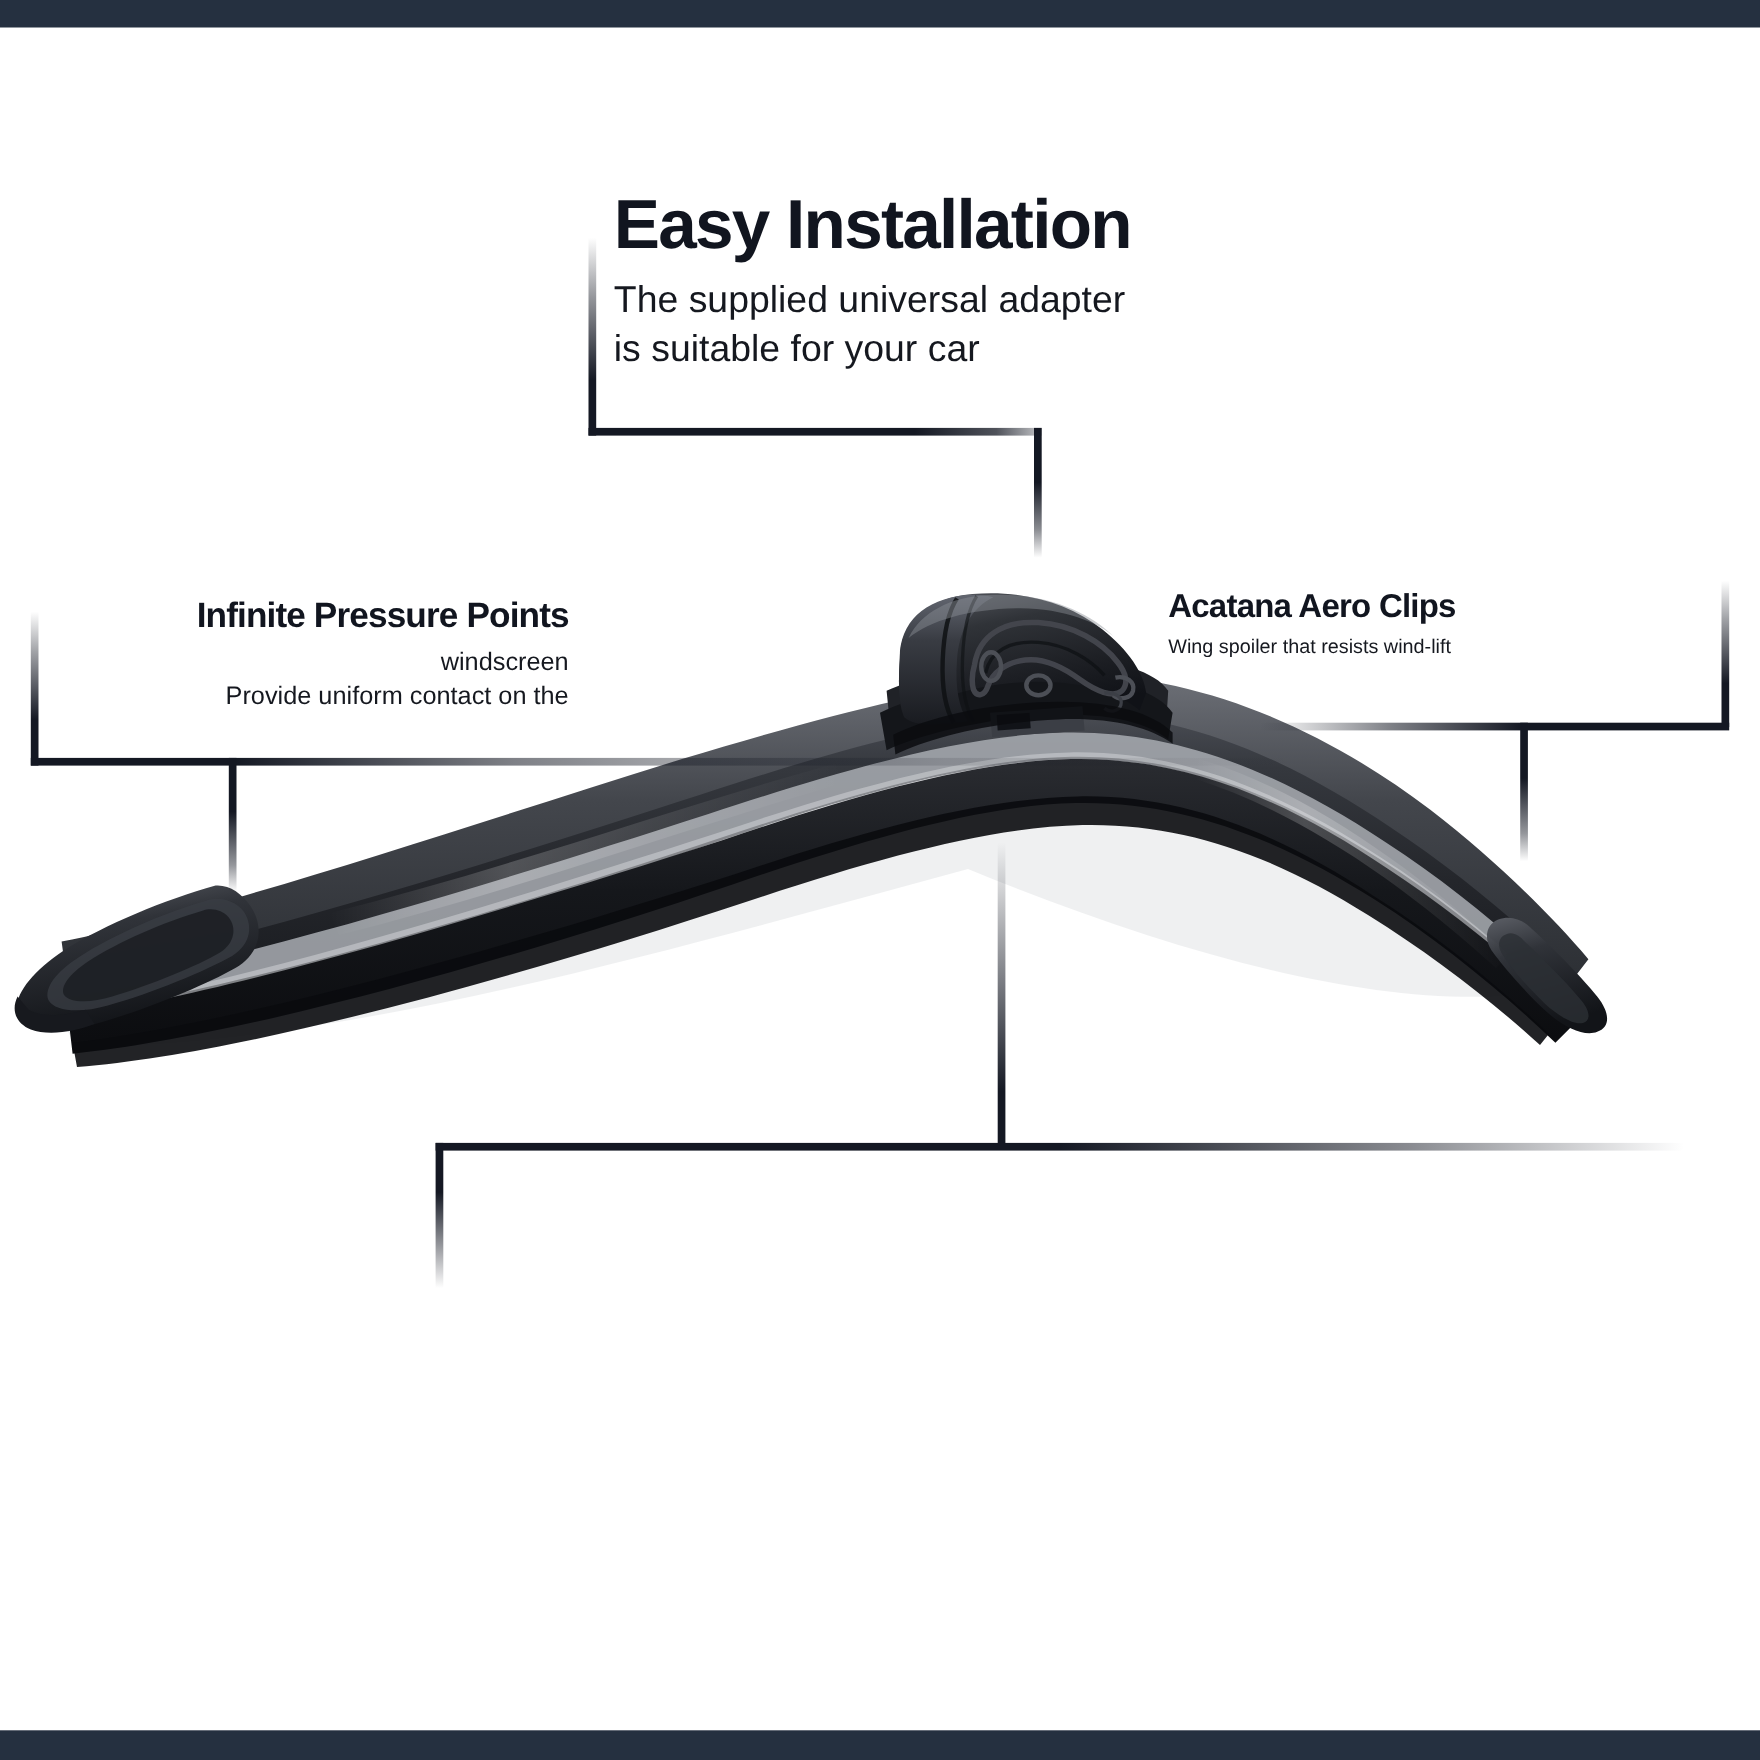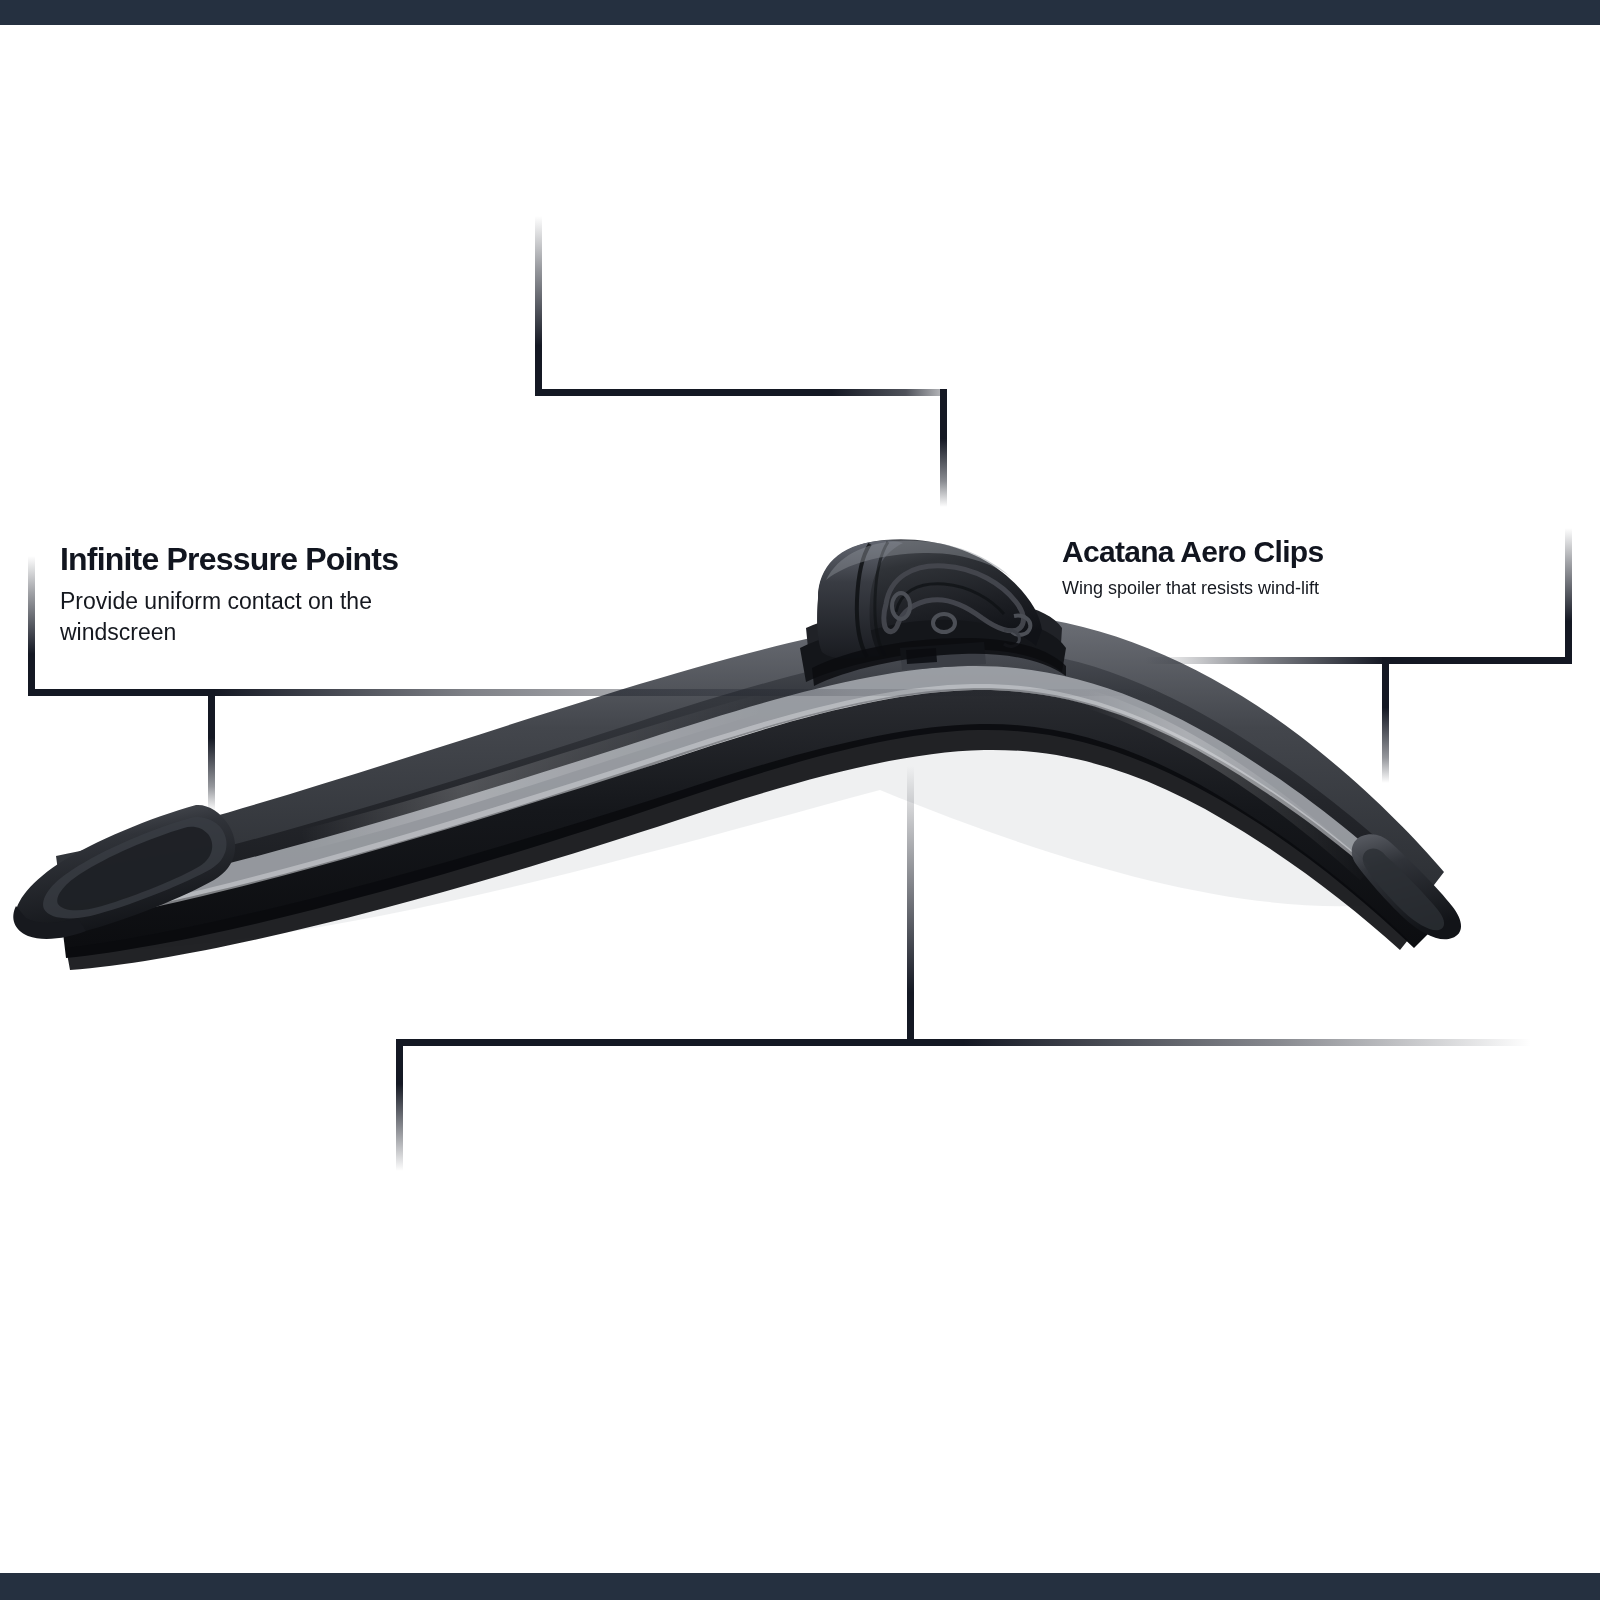--- a/index.html
+++ b/index.html
@@ -61,21 +61,21 @@
 
   
   .callout{position:absolute;}
   .c-title{color:#11151f;font-weight:700;letter-spacing:-.5px;margin:0;}
   .c-body{color:#15181f;font-weight:400;margin:0;}
 
   #callout-top{left:558px;top:172px;width:620px;}
   #callout-top .c-title{font-size:63px;line-height:1.04;letter-spacing:-1.6px;}
   #callout-top .c-body{font-size:34px;line-height:1.32;margin-top:13px;}
 
-  #callout-left{left:60px;top:542px;width:470px;}
+  #callout-left{left:47px;top:542px;width:470px;text-align:right;}
   #callout-left .c-title{font-size:32px;line-height:1.1;letter-spacing:-.8px;}
   #callout-left .c-body{font-size:23px;line-height:1.33;margin-top:9px;}
 
   #callout-right{left:1062px;top:535px;width:482px;text-align:left;}
   #callout-right .c-title{font-size:30px;line-height:1.1;letter-spacing:-.7px;}
   #callout-right .c-body{font-size:18px;line-height:1.35;margin-top:8px;}
 
   #callout-bottom{left:430px;top:1046px;width:1000px;}
   #callout-bottom .c-title{font-size:56px;line-height:1.08;letter-spacing:-1.4px;}
   #callout-bottom .c-body{font-size:33px;line-height:1.25;margin-top:6px;}
@@ -320,26 +320,33 @@
   <div class="line vline" id="left-riser"></div>
 
   <div class="line vline" id="right-edge"></div>
   <div class="line hline" id="right-bottom"></div>
   <div class="line vline" id="right-riser"></div>
 
   <div class="line hline" id="bottom-top"></div>
   <div class="line vline" id="bottom-edge"></div>
   <div class="line vline" id="bottom-riser"></div>
 
+  <div class="callout" id="callout-top">
+    <div class="c-title">Easy Installation</div>
+    <div class="c-body">
+      <div>The supplied universal adapter</div>
+      <div>is suitable for your car</div>
+    </div>
+  </div>
 
   <div class="callout" id="callout-left">
     <div class="c-title">Infinite Pressure Points</div>
     <div class="c-body">
+      <div>windscreen</div>
       <div>Provide uniform contact on the</div>
-      <div>windscreen</div>
     </div>
   </div>
 
   <div class="callout" id="callout-right">
     <div class="c-title">Acatana Aero Clips</div>
     <div class="c-body">
       <div>Wing spoiler that resists wind-lift</div>
     </div>
   </div>
 

